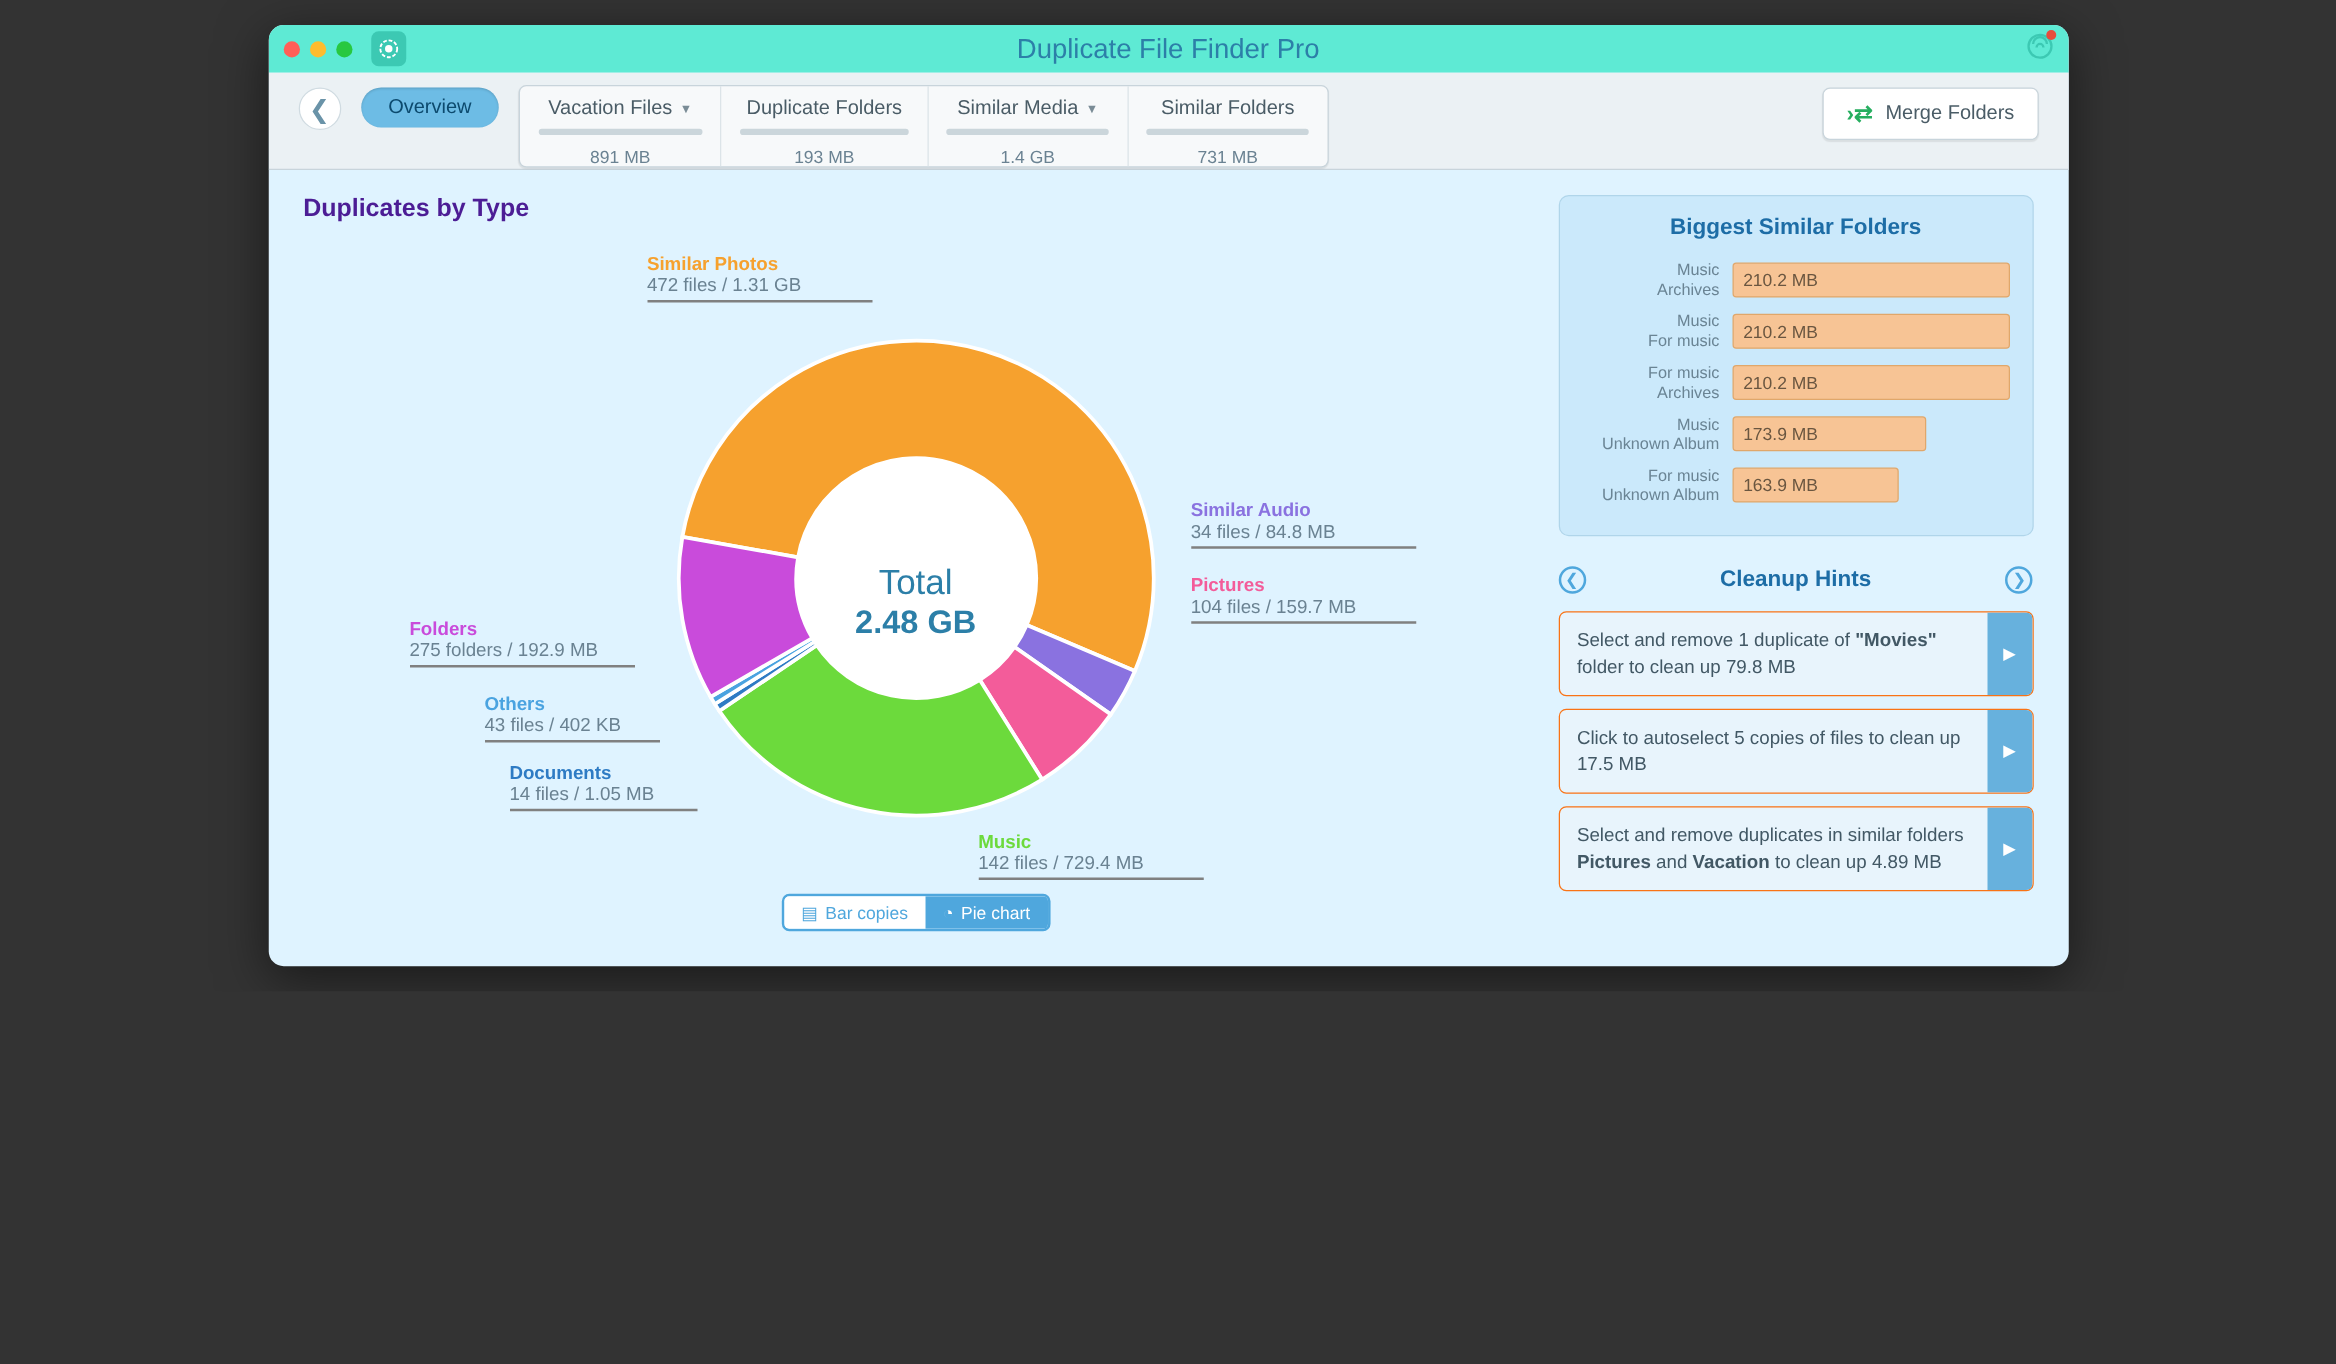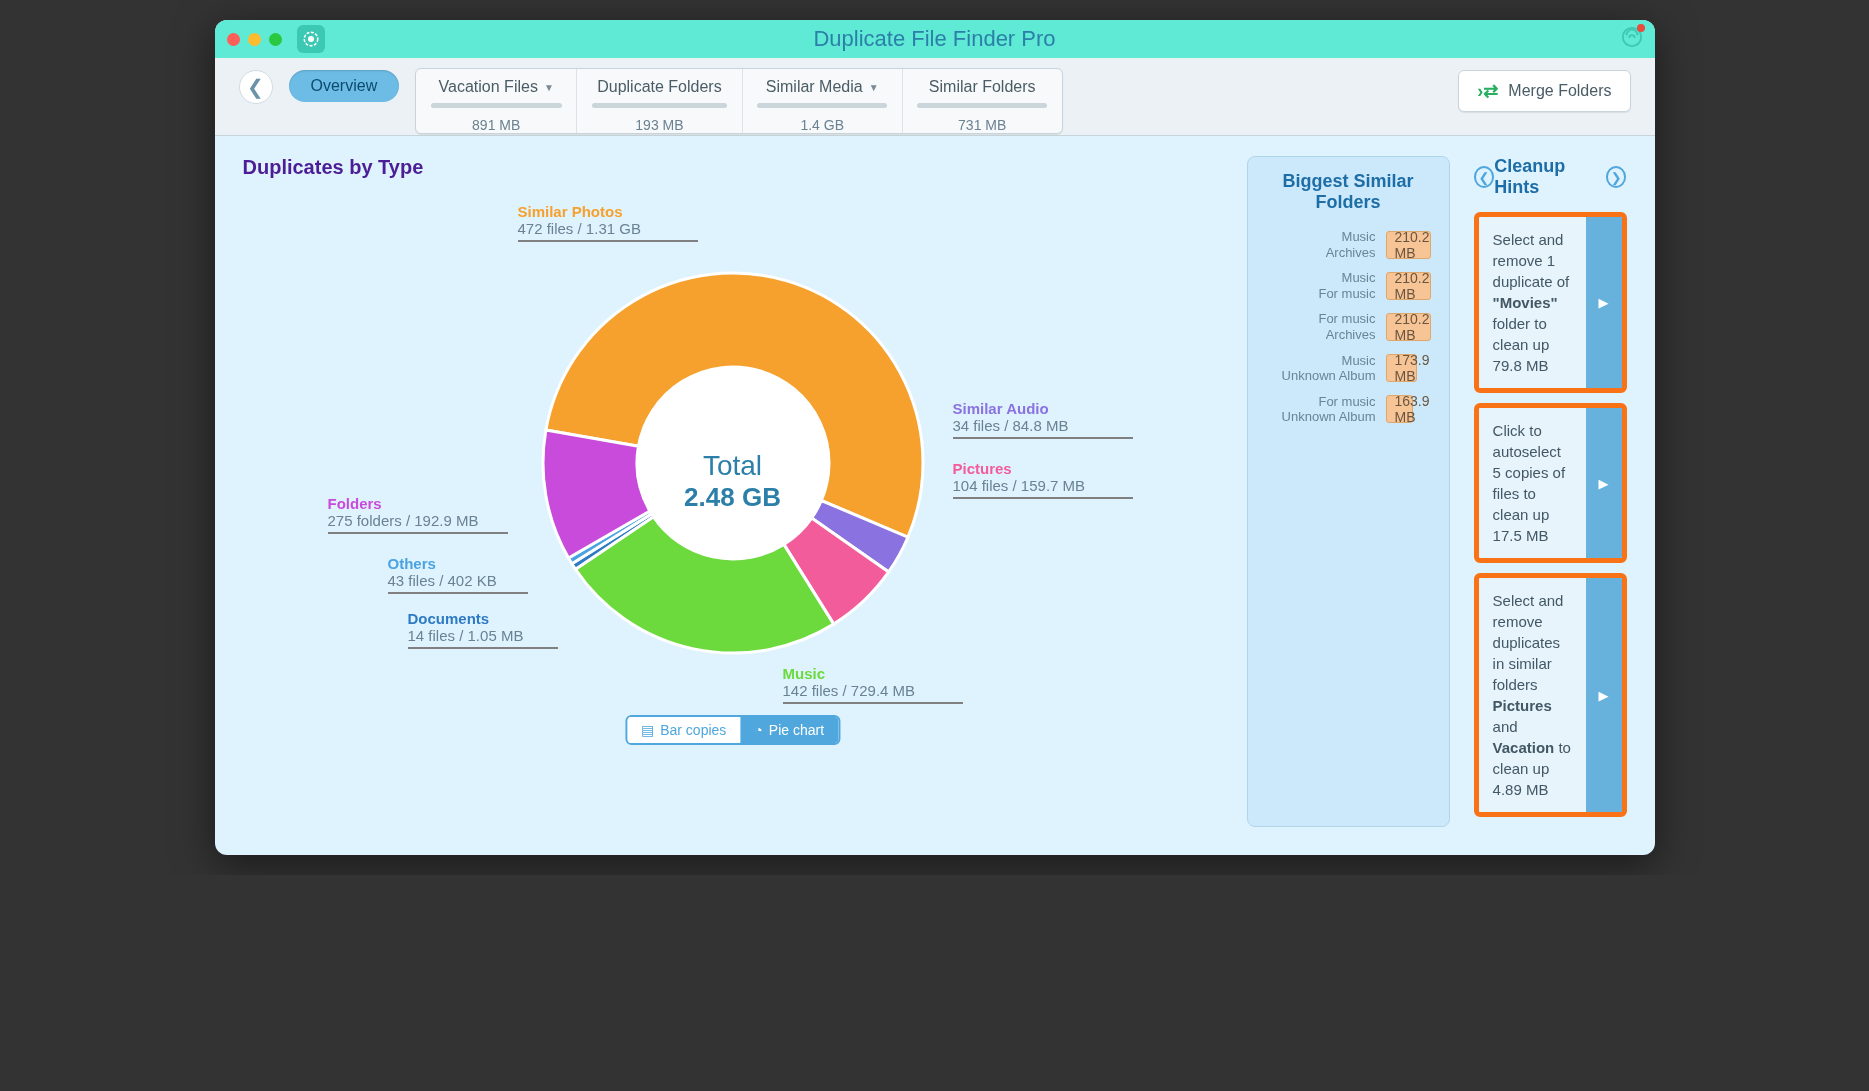--- a/index.html
+++ b/index.html
@@ -31,21 +31,21 @@
 
 .action-btn { margin-left: auto; background: #fff; border: 1px solid #c8d4db; border-radius: 6px; padding: 9px 18px; color: #4a5c66; font-size: 16px; display: flex; align-items: center; gap: 10px; cursor: pointer; box-shadow: 0 1px 1px rgba(0,0,0,0.08); }
 .action-btn + .action-btn { margin-left: 0; }
 .icon-target { width: 18px; height: 18px; position: relative; }
 .icon-target::before { content: ''; position: absolute; inset: 0; border: 2px dotted #e74c3c; border-radius: 50%; }
 .icon-target::after { content: ''; position: absolute; inset: 6px; background: #e74c3c; border-radius: 50%; }
 .icon-merge { color: #27ae60; font-weight: bold; font-size: 18px; }
 
 .content { display: flex; padding: 20px 28px 28px 28px; gap: 24px; }
 .left { flex: 1; }
-.right { width: 380px; display: flex; flex-direction: row; gap: 24px; }
+.right { width: 380px; display: flex; flex-direction: column; gap: 24px; }
 
 .chart-title { color: #4c1d95; font-size: 20px; font-weight: 600; text-align: left; margin-bottom: 6px; }
 
 .chart-area { position: relative; height: 560px; }
 .donut-wrap { position: absolute; left: 50%; top: 50%; transform: translate(-50%, -50%); }
 .donut { width: 400px; height: 400px; }
 .donut-center { position: absolute; left: 50%; top: 50%; transform: translate(-50%, -50%); text-align: center; margin-top: 16px; }
 .donut-center-title { color: #2c7fa8; font-size: 28px; }
 .donut-center-value { color: #2c7fa8; font-size: 26px; font-weight: 600; }
 
@@ -64,21 +64,21 @@
 
 .folder-row { display: flex; align-items: center; gap: 10px; margin-bottom: 10px; }
 .folder-label { width: 110px; text-align: right; color: #6a8494; font-size: 13px; line-height: 1.2; }
 .folder-bar-wrap { flex: 1; height: 28px; position: relative; }
 .folder-bar { height: 100%; background: #f7c495; border: 1px solid #e0a76b; border-radius: 3px; display: flex; align-items: center; padding-left: 8px; color: #6a5640; font-size: 14px; }
 
 .hints-header { display: flex; align-items: center; justify-content: space-between; margin-bottom: 14px; }
 .hints-title { color: #1d6da6; font-size: 18px; font-weight: 600; }
 .hint-nav { width: 22px; height: 22px; border: 2px solid #4fa7dd; border-radius: 50%; display: flex; align-items: center; justify-content: center; color: #4fa7dd; font-size: 13px; cursor: pointer; }
 
-.hint-card { background: #e8f4fc; border: 5px solid #f97316; border-radius: 6px; display: flex; margin-bottom: 10px; overflow: hidden; cursor: pointer; }
+.hint-card { background: #e8f4fc; border: 1px solid #f97316; border-radius: 6px; display: flex; margin-bottom: 10px; overflow: hidden; cursor: pointer; }
 .hint-text { flex: 1; padding: 12px 14px; color: #425865; font-size: 15px; line-height: 1.4; }
 .hint-text b { color: #425865; font-weight: 700; }
 .hint-arrow { width: 36px; background: #67b1dd; display: flex; align-items: center; justify-content: center; color: white; font-size: 13px; }
 </style>
 </head>
 <body>
 
 <div class="window">
 
   <div class="titlebar">

